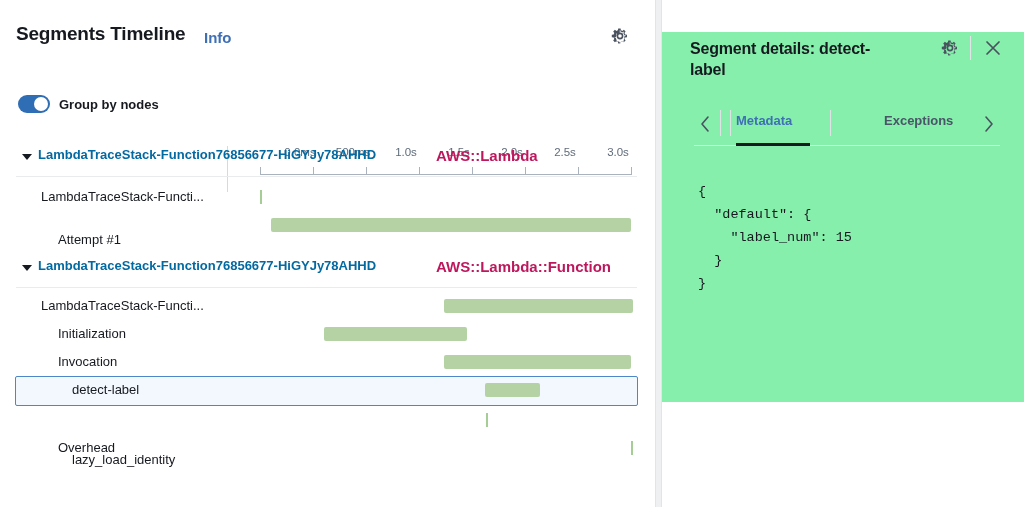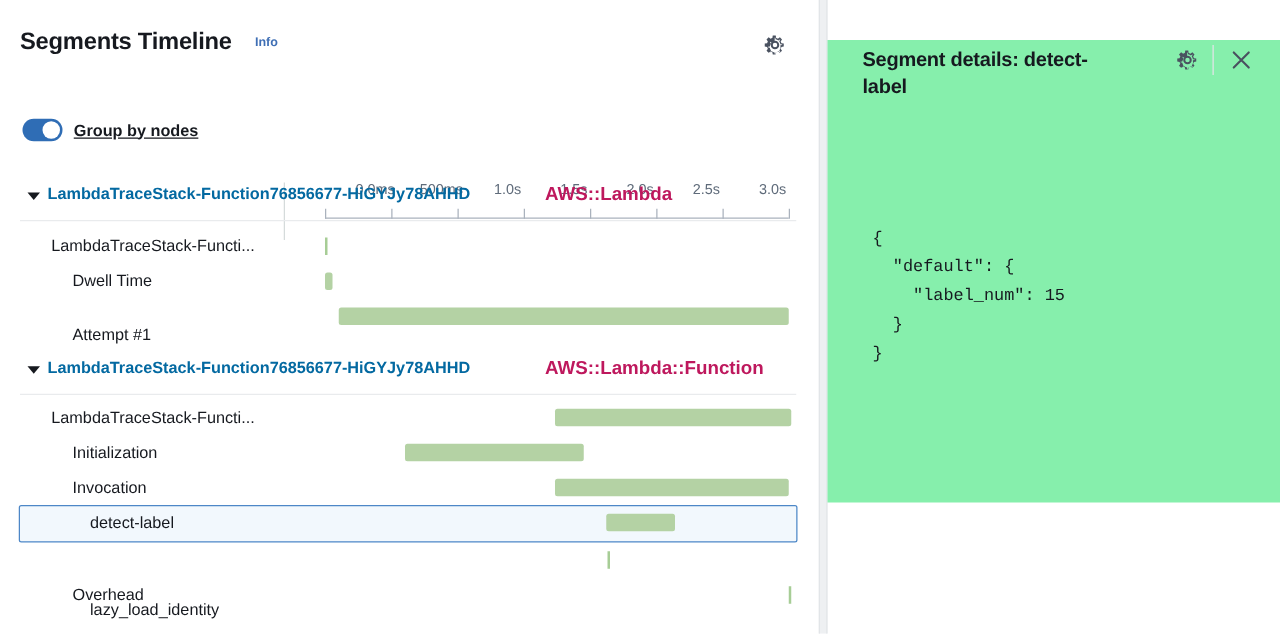--- a/index.html
+++ b/index.html
@@ -34,21 +34,21 @@
     position: absolute;
     left: 16px; top: 23px;
     font-size: 19px;
     font-weight: bold;
     color: #16191f;
     letter-spacing: -0.2px;
   }
   #info-link {
     position: absolute;
     left: 204px; top: 29px;
-    font-size: 10px;
+    font-size: 15px;
     font-weight: bold;
     color: #3f6fb5;
     cursor: pointer;
     text-align: center;
   }
   #header-gear {
     position: absolute;
     left: 610px; top: 26px;
     width: 20px; height: 20px;
     cursor: pointer;
@@ -77,21 +77,20 @@
     position: absolute;
     right: 2px; top: 2px;
     width: 14px; height: 14px;
     border-radius: 50%;
     background: #ffffff;
   }
   #group-toggle-label {
     font-size: 13px; font-weight: bold;
     color: #16191f;
     white-space: nowrap;
-    text-decoration: underline;
   }
 
   #axis-divider {
     position: absolute;
     left: 227px; top: 76px;
     width: 1px; height: 46px;
     background: #d5dbdb;
   }
 
   #axis {
@@ -366,24 +365,20 @@
           <div class="group-caret"></div>
           <div class="group-name">LambdaTraceStack-Function76856677-HiGYJy78AHHD</div>
           <div class="group-type">AWS::Lambda</div>
         </div>
         <div style="height: 6px;"></div>
         <div class="row">
           <div class="row-label" style="left: 25px;">LambdaTraceStack-Functi...</div>
           <div class="bar sliver" style="left: 244px; width: 2px;"></div>
         </div>
         <div class="row">
-          <div class="row-label" style="left: 42px;">Dwell Time</div>
-          <div class="bar" style="left: 244px; width: 6.36px;"></div>
-        </div>
-        <div class="row">
           <div class="row-label" style="left: 42px; margin-top: 15px;">Attempt #1</div>
           <div class="bar" style="left: 254.6px; width: 360.4px;"></div>
         </div>
         <div style="height: 14px;"></div>
         <div class="group-header">
           <div class="group-caret"></div>
           <div class="group-name">LambdaTraceStack-Function76856677-HiGYJy78AHHD</div>
           <div class="group-type">AWS::Lambda::Function</div>
         </div>
         <div style="height: 4px;"></div>
@@ -431,20 +426,41 @@
     </div>
 
     <div id="details-sep"></div>
 
     <div id="details-close">
       <svg width="22" height="22" viewBox="0 0 22 22">
         <path d="M5 5 L17 17 M17 5 L5 17" stroke="#4a5260" stroke-width="1.7" stroke-linecap="round"></path>
       </svg>
     </div>
 
+    <div id="tabs-region">
+      <div id="tab-prev">
+        <svg width="22" height="26" viewBox="0 0 22 26">
+          <path d="M14 6 L8 13 L14 20" stroke="#4a5260" stroke-width="1.6" fill="none" stroke-linecap="round" stroke-linejoin="round"></path>
+        </svg>
+      </div>
+      <div class="tab-vline" style="left:26px;"></div>
+      <div class="tab-vline" style="left:36px;"></div>
+      <div class="tab active" style="left:42px;">Metadata</div>
+      <div class="tab-vline" style="left:136px;"></div>
+      <div id="tab-clip">
+        <div class="tab" style="left:0px;">Exceptions</div>
+      </div>
+      <div id="tab-next">
+        <svg width="22" height="26" viewBox="0 0 22 26">
+          <path d="M8 6 L14 13 L8 20" stroke="#4a5260" stroke-width="1.6" fill="none" stroke-linecap="round" stroke-linejoin="round"></path>
+        </svg>
+      </div>
+      <div id="tabs-baseline"></div>
+      <div id="tab-underline"></div>
+    </div>
 
     <div id="json-body">{
   "default": {
     "label_num": 15
   }
 }</div>
   </div>
 </div>
 
 </body></html>

